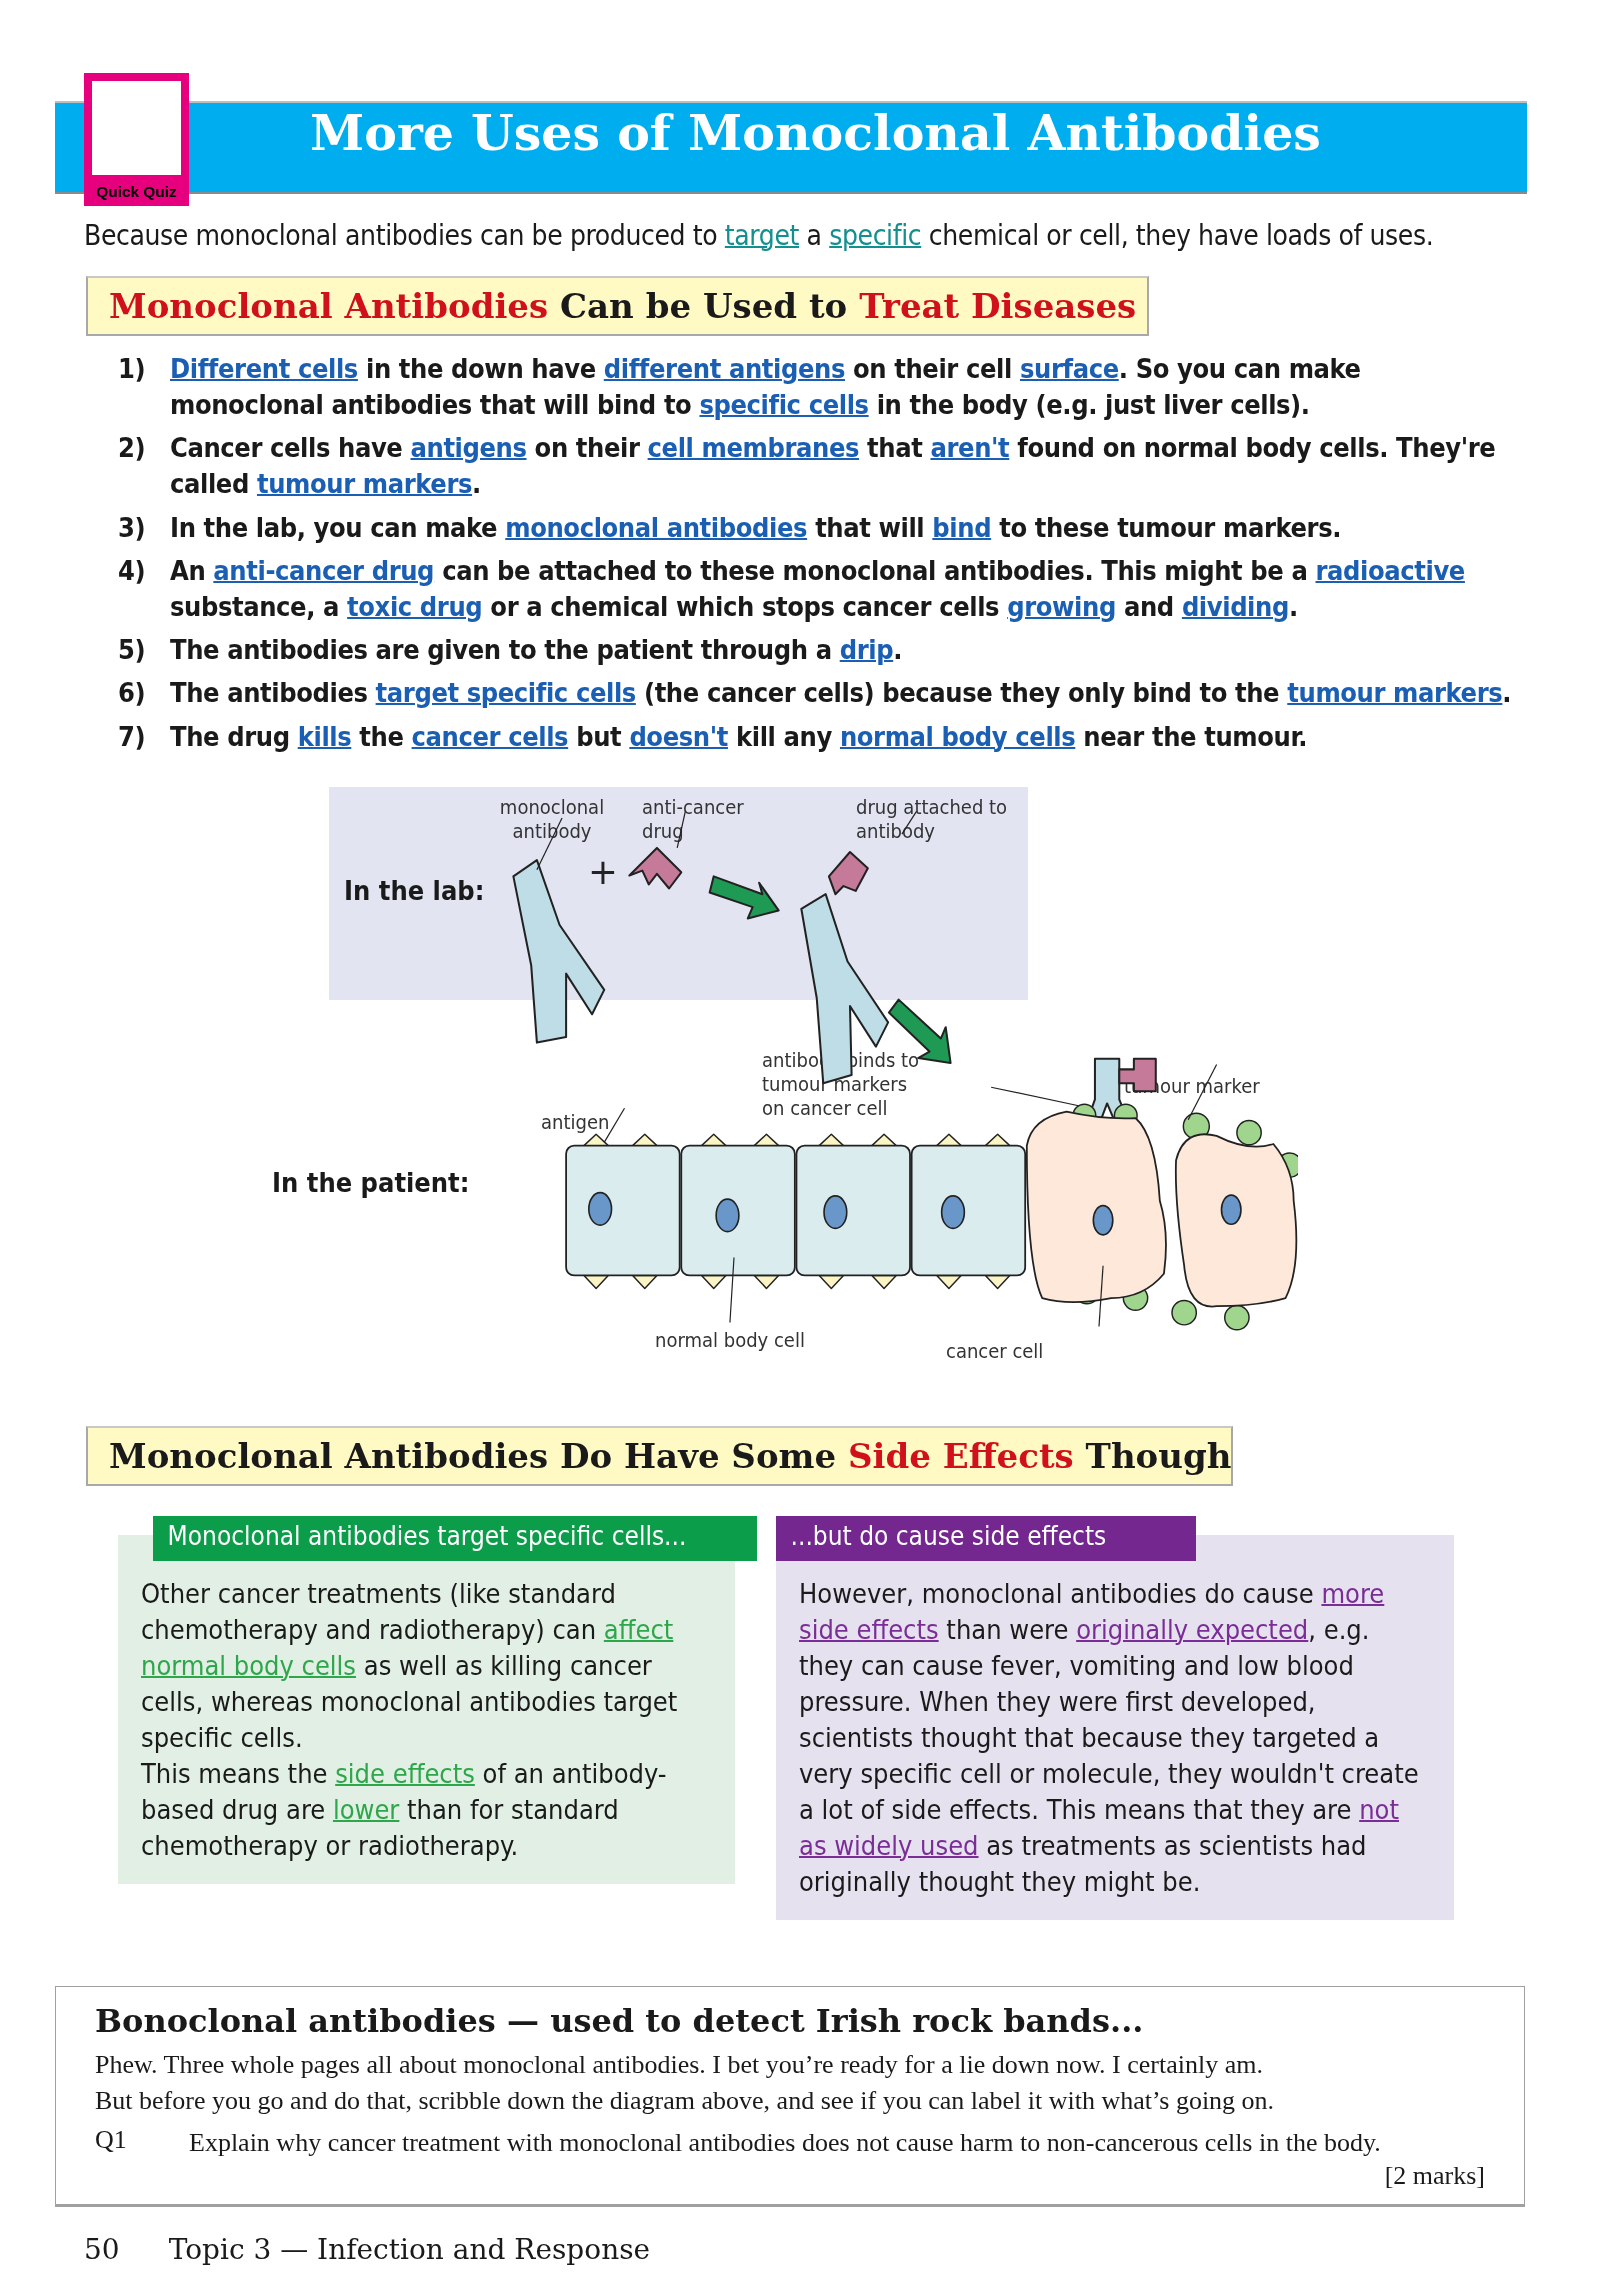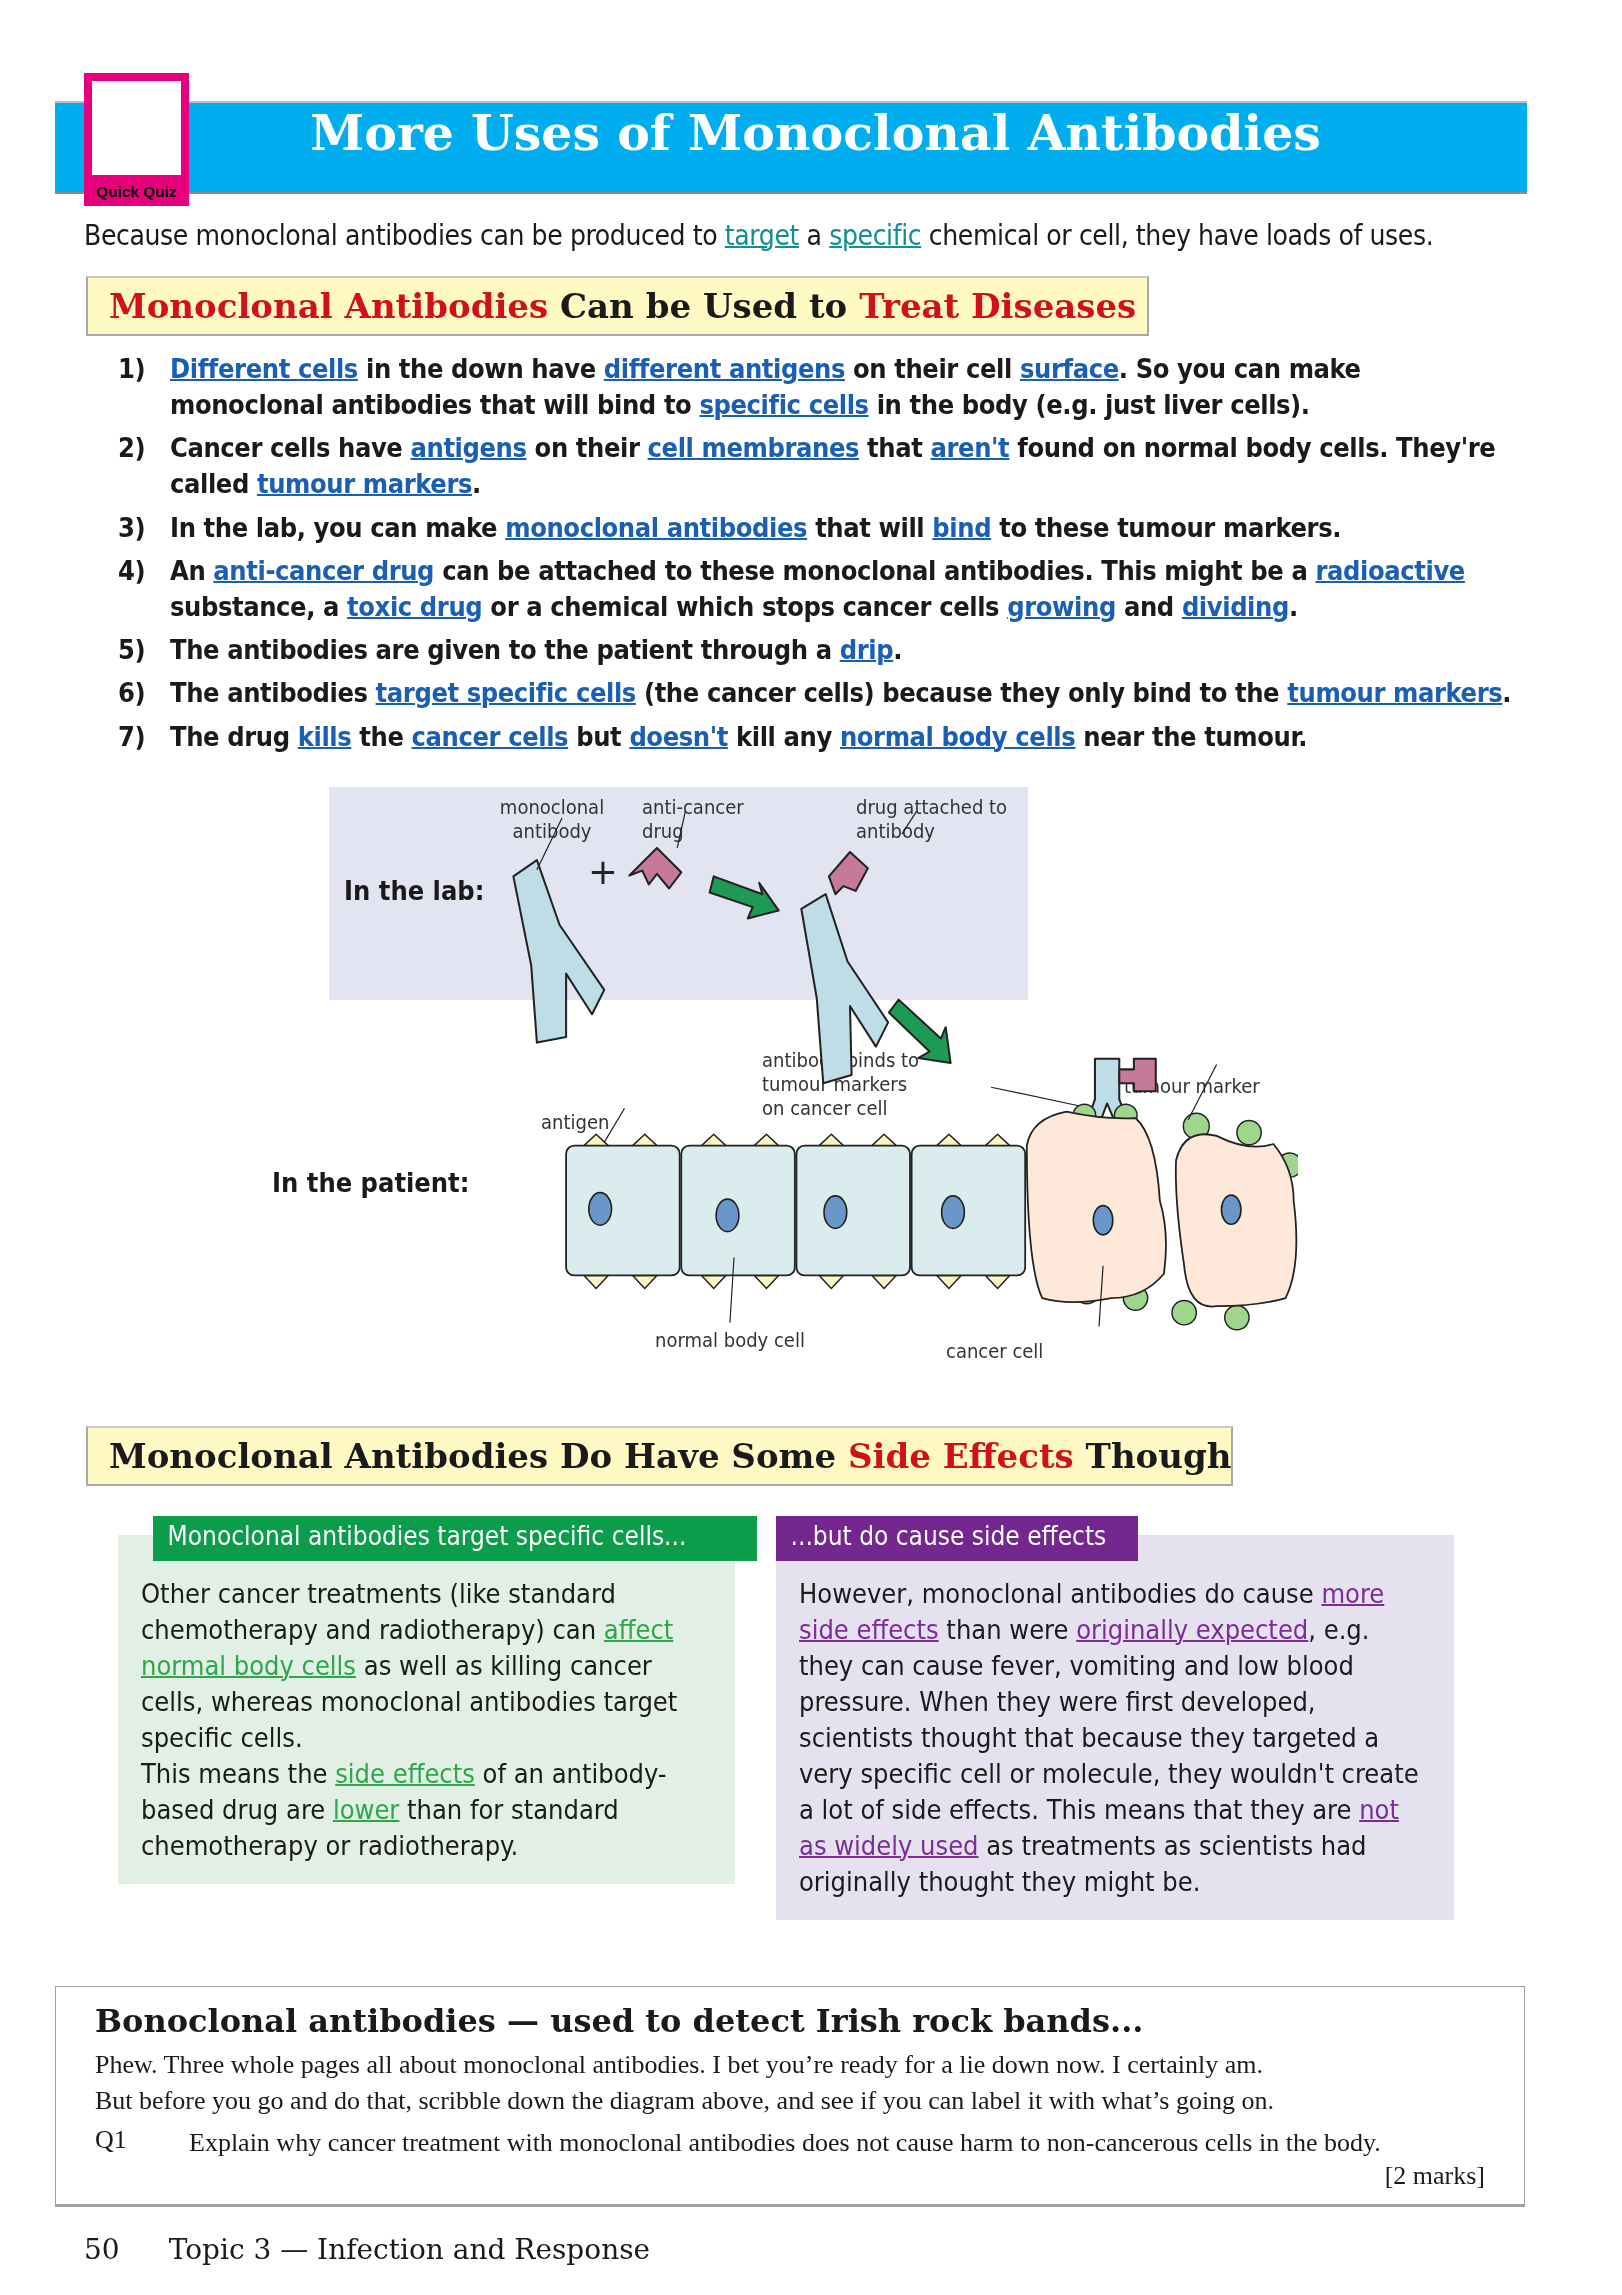--- a/index.html
+++ b/index.html
@@ -40,21 +40,21 @@
   #diagram { position:absolute; left:243px; top:779px; width:1055px; height:584px; }
   #lab-bg { position:absolute; left:86px; top:8px; width:699px; height:213px; background:#e2e4f2; }
   .diag-label { position:absolute; font-family:"DejaVu Sans Condensed","DejaVu Sans", sans-serif; font-size:20px; color:#333; line-height:24px; }
   .diag-title { position:absolute; font-family:"DejaVu Sans Condensed","DejaVu Sans", sans-serif; font-weight:bold; font-size:27px; }
 
   
   .box-tab { position:absolute; color:#fff; font-family:"DejaVu Sans Condensed","DejaVu Sans", sans-serif; font-size:26px; padding:4.9px 14.6px; box-sizing:border-box; white-space:nowrap; }
   .box-body { position:absolute; font-family:"DejaVu Sans Condensed","DejaVu Sans", sans-serif; font-size:27px; line-height:36px; box-sizing:border-box; padding:11.4px 23px; }
   #green-tab { left:118px; top:1516px; width:604px; height:45px; background:#0b9d4a;margin-left:35px; }
   #green-body { left:118px; top:1535px; width:617px; height:349px; background:#e1efe4; padding-top:41px; }
-  #purple-tab { left:776px; top:1516px; width:362px; height:45px; background:#74278f; }
+  #purple-tab { left:776px; top:1516px; width:420px; height:45px; background:#74278f; }
   #purple-body { left:776px; top:1535px; width:678px; height:385px; background:#e6e1ef; padding-top:41px; }
 
   
   #qbox { position:absolute; left:55px; top:1986px; width:1470px; height:221px; border:1.6px solid #a0a0a0; border-bottom:3.2px solid #a0a0a0; box-sizing:border-box; }
   #qtitle { position:absolute; left:39px; top:14.6px; font-family:"DejaVu Serif", serif; font-weight:bold; font-size:32px; }
   .qtext { position:absolute; left:39px; font-family:"Liberation Serif", serif; font-size:26px; }
   #q1-num { position:absolute; left:39px; top:138px; font-family:"Liberation Serif", serif; font-size:26px; }
   #q1-text { position:absolute; left:133px; top:138px; width:1298px; font-family:"Liberation Serif", serif; font-size:26px; line-height:36px; }
   #q1-marks { position:absolute; right:39px; top:174px; font-family:"Liberation Serif", serif; font-size:26px; }
   #footer { position:absolute; left:84px; top:2233px; font-family:"DejaVu Serif", serif; font-size:28px; }

